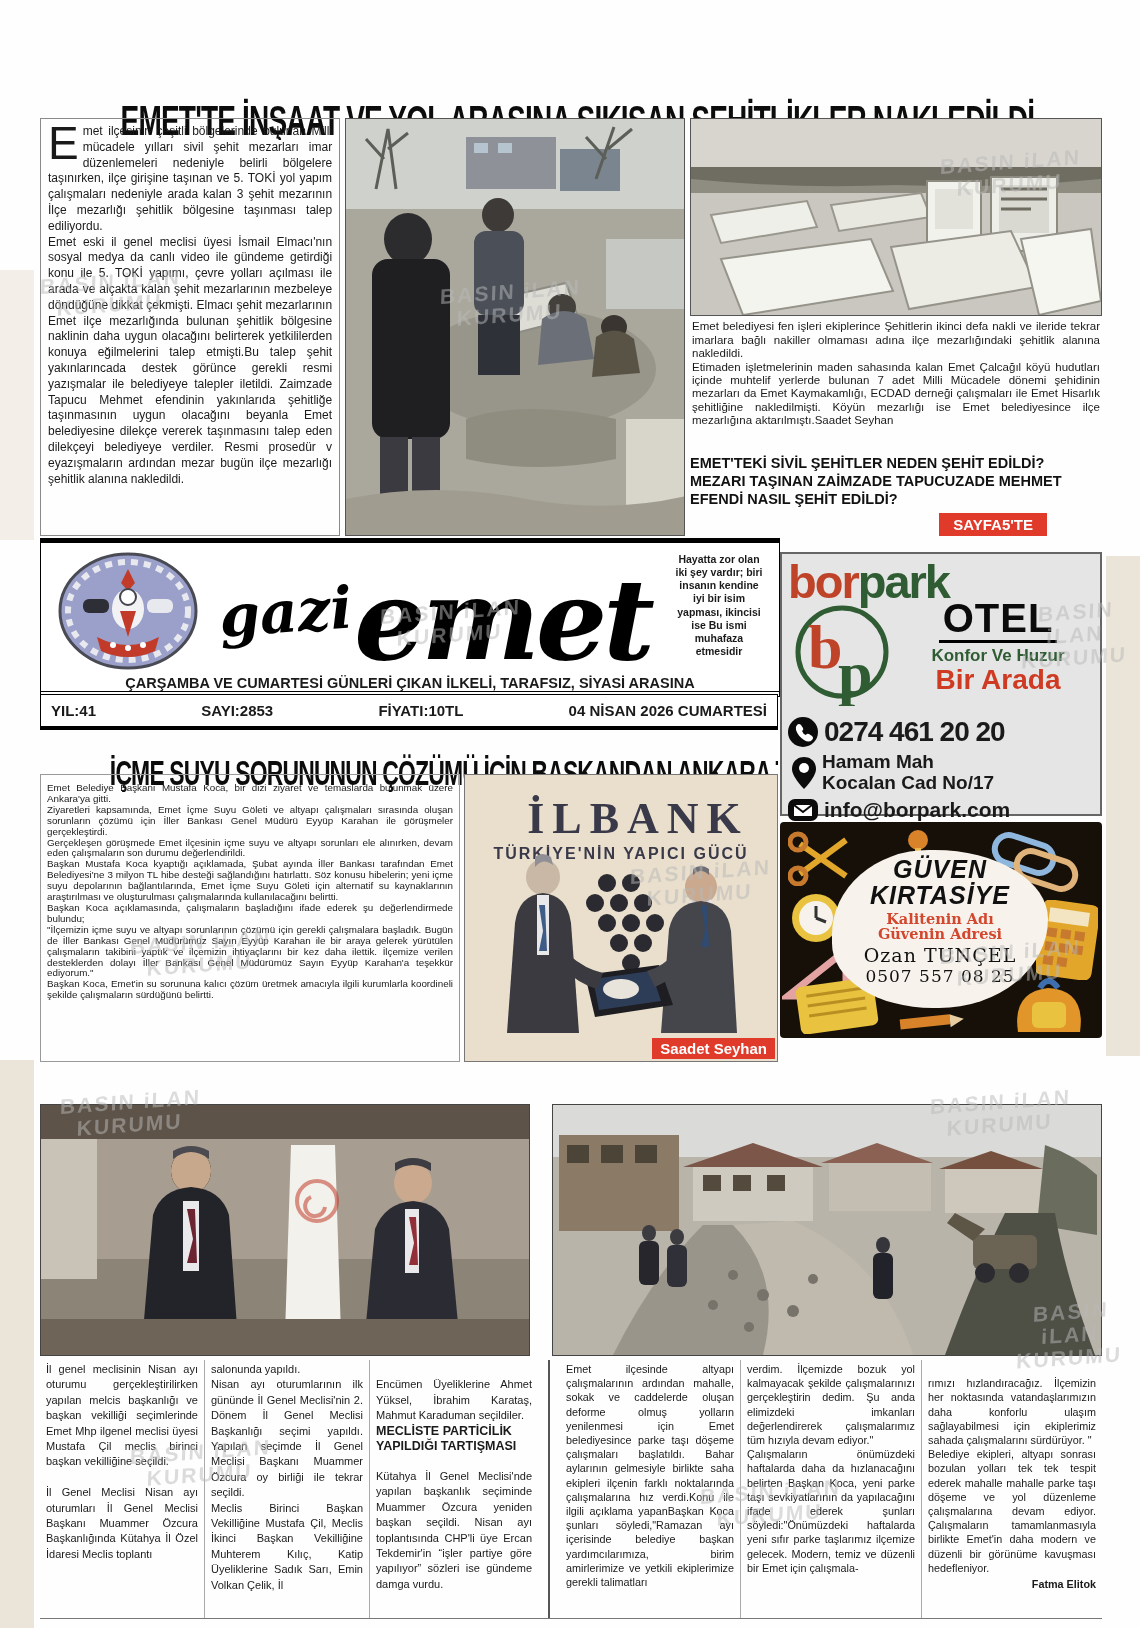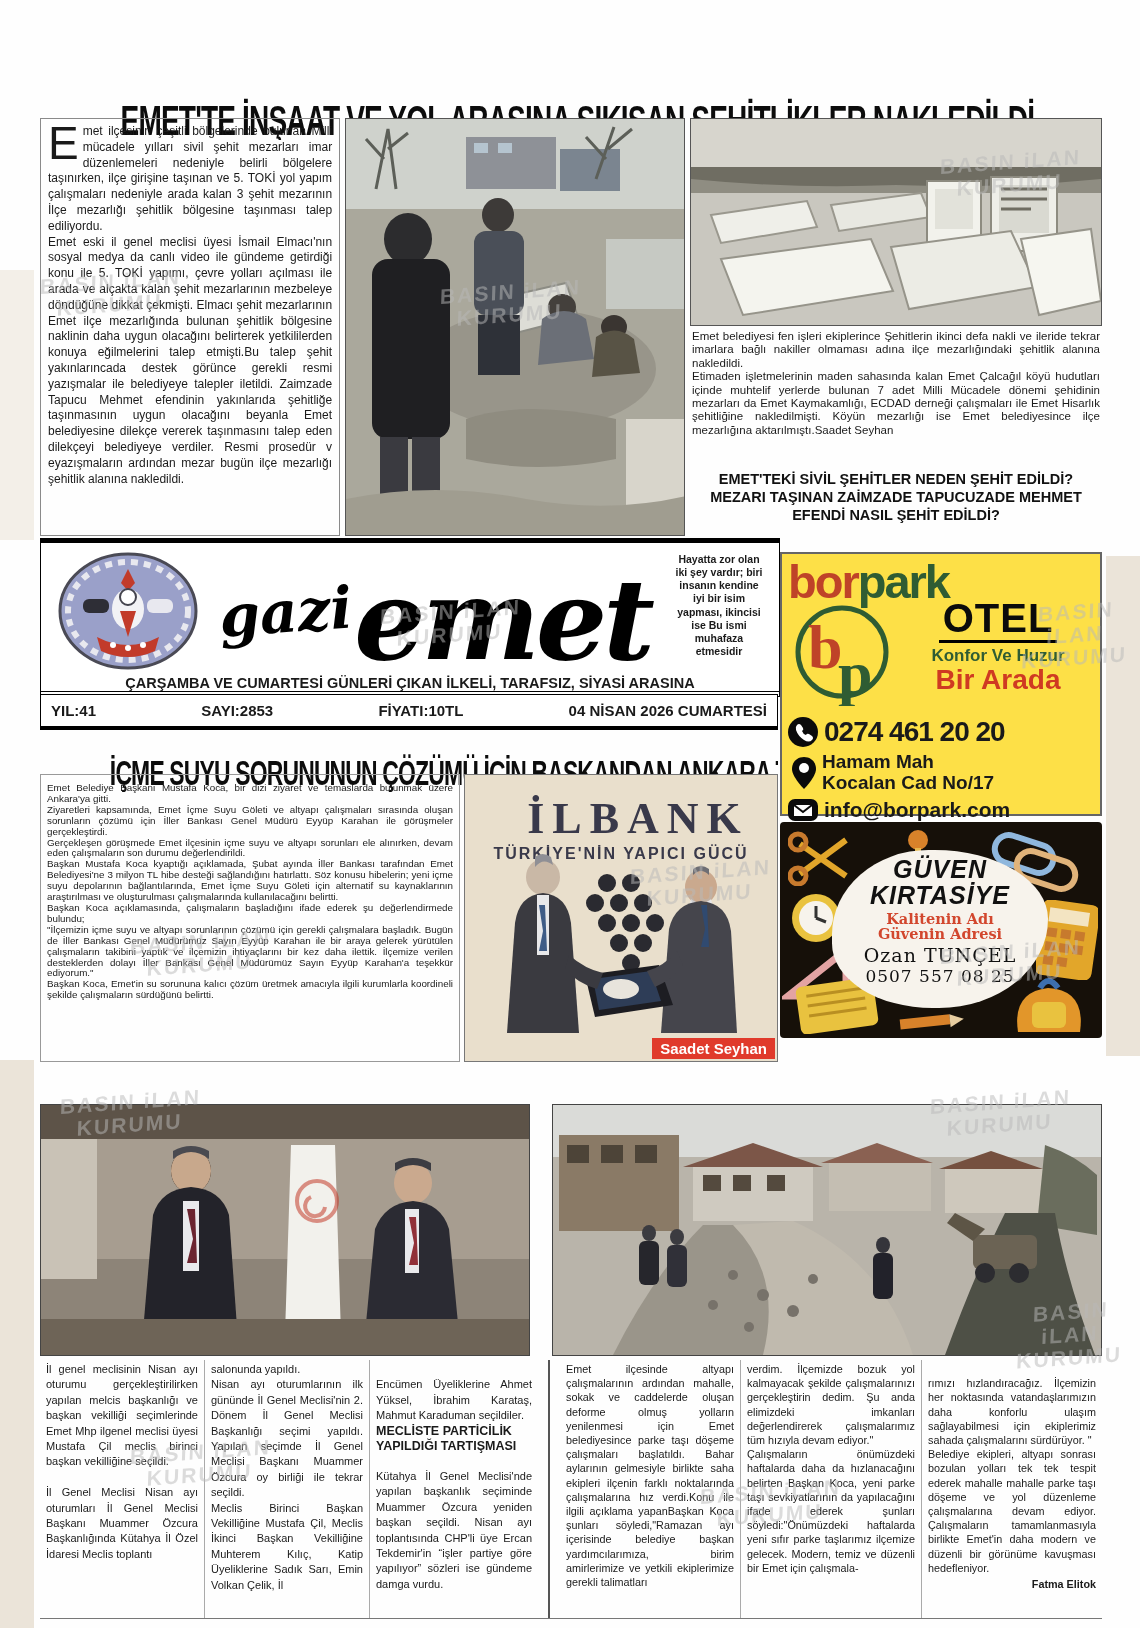--- a/index.html
+++ b/index.html
@@ -19,21 +19,21 @@
   .hl-1{font-size:33px;height:44px;}
   .top-grid{position:absolute;top:44px;left:0;right:0;bottom:0;display:flex;gap:5px;}
   .t-left{width:296px;border:1px solid #8a8a8a;padding:5px 7px;font-size:12px;line-height:15.8px;
           text-align:justify;overflow:hidden;}
   .dropcap{float:left;font-size:46px;line-height:38px;font-weight:400;padding-right:4px;}
   .t-photo-a{width:352px;border:1px solid #555;position:relative;overflow:hidden;}
   .t-right{flex:1;display:flex;flex-direction:column;}
   .t-photo-b{height:206px;border:1px solid #555;position:relative;overflow:hidden;}
   .t-right-text{font-size:11.5px;line-height:13.4px;text-align:justify;padding:4px 2px;height:136px;
                 overflow:hidden;white-space:pre-line;}
-  .t-question{font-weight:700;font-size:14.5px;line-height:18px;text-align:center;white-space:pre-line;color:#111;}
+  .t-question{font-weight:700;font-size:14.5px;line-height:18px;text-align:left;white-space:pre-line;color:#111;}
   .badge-row{display:flex;justify-content:flex-end;margin-top:5px;padding-right:55px;}
   .badge{background:#e03a2b;color:#fff;font-weight:700;font-size:15px;padding:3px 14px;}
 
   
   .masthead{position:absolute;left:40px;top:538px;width:738px;height:154px;border-top:5px solid #000;
             border-left:1px solid #000;border-right:1px solid #000;background:#fff;}
   .emblem{position:absolute;left:16px;top:8px;}
   .logo-script{position:absolute;left:165px;top:-6px;width:460px;height:130px;display:flex;
                align-items:flex-end;justify-content:center;font-family:"DejaVu Serif",serif;
                font-style:italic;font-weight:700;color:#000;}
@@ -42,21 +42,21 @@
   .m-slogan{position:absolute;right:4px;top:10px;width:112px;font-size:10.5px;font-weight:700;
             text-align:center;white-space:pre-line;line-height:1.25;}
   .m-subtitle{position:absolute;left:0;right:0;bottom:6px;text-align:center;font-weight:700;font-size:14.5px;}
   .m-dbl{position:absolute;left:0;right:0;bottom:0;height:4px;border-top:1px solid #000;border-bottom:1px solid #000;}
   .info-row{position:absolute;left:40px;top:694px;width:738px;height:36px;border:1px solid #000;
             border-bottom:4px solid #000;display:flex;align-items:center;justify-content:space-between;
             padding:0 10px;box-sizing:border-box;font-weight:700;font-size:15px;background:#fff;}
 
   
   .ads{position:absolute;left:780px;top:552px;width:322px;z-index:2;}
-  .borpark{border:2px solid #666;background:#fde047;height:264px;position:relative;padding:4px 6px;box-sizing:border-box;}
+  .borpark{border:2px solid #666;background:#e5e5e5;height:264px;position:relative;padding:4px 6px;box-sizing:border-box;}
   .bp-name{font-size:47px;font-weight:800;letter-spacing:-2px;line-height:1;}
   .bp-bor{color:#bf4328;} .bp-park{color:#2f5c33;}
   .bp-logo{position:absolute;left:8px;top:48px;}
   .bp-right{position:absolute;left:118px;top:44px;width:196px;text-align:center;}
   .bp-otel{font-size:40px;font-weight:800;color:#0b0b0b;letter-spacing:1px;line-height:1;
            border-bottom:3px solid #000;display:inline-block;padding:0 4px 2px;}
   .bp-tag1{color:#2f5c33;font-weight:800;font-size:17px;margin-top:3px;}
   .bp-tag2{color:#cf3a22;font-weight:800;font-size:28px;line-height:1;}
   .bp-row{display:flex;align-items:center;gap:6px;margin-top:4px;}
   .bp-phone-num{font-size:28px;font-weight:800;letter-spacing:-1px;}
@@ -168,20 +168,23 @@
             <path d="M30 140 l150 -20 22 52 -150 24 z" fill="#f4f4ee" stroke="#96948a" stroke-width="2"></path>
             <path d="M200 128 l120 -16 26 56 -128 22 z" fill="#ececE5" stroke="#96948a" stroke-width="2"></path>
             <path d="M330 120 l70 -10 10 72 -62 14 z" fill="#f6f6f0" stroke="#96948a" stroke-width="2"></path>
           </svg>
         </div>
         <div class="t-right-text">Emet belediyesi fen işleri ekiplerince Şehitlerin  ikinci defa nakli ve ileride tekrar imarlara bağlı nakiller olmaması adına ilçe mezarlığındaki  şehitlik  alanına nakledildi.
 Etimaden işletmelerinin maden sahasında kalan Emet Çalcağıl köyü  hudutları içinde muhtelif yerlerde bulunan 7 adet Milli Mücadele dönemi şehidinin mezarları da Emet Kaymakamlığı, ECDAD derneği çalışmaları ile Emet Hisarlık şehitliğine nakledilmişti. Köyün mezarlığı ise Emet belediyesince ilçe mezarlığına aktarılmıştı.Saadet Seyhan</div>
         <div class="t-question">EMET'TEKİ SİVİL ŞEHİTLER NEDEN ŞEHİT EDİLDİ?
 MEZARI TAŞINAN  ZAİMZADE TAPUCUZADE MEHMET
 EFENDİ NASIL ŞEHİT EDİLDİ?</div>
+        <div class="badge-row">
+          <span class="badge">SAYFA5'TE</span>
+        </div>
       </div>
     </div>
   </section>
 
   <section class="masthead">
     <div class="emblem">
       <svg width="142" height="120" viewBox="0 0 142 120">
         <ellipse cx="71" cy="60" rx="68" ry="57" fill="#9aa0c9" stroke="#4a4a55" stroke-width="3"></ellipse>
         <ellipse cx="71" cy="60" rx="60" ry="49" fill="none" stroke="#e8e8ef" stroke-width="6" stroke-dasharray="7 6"></ellipse>
         <path d="M71 18 l7 14 -7 8 -7 -8 z" fill="#c23b2a"></path>

